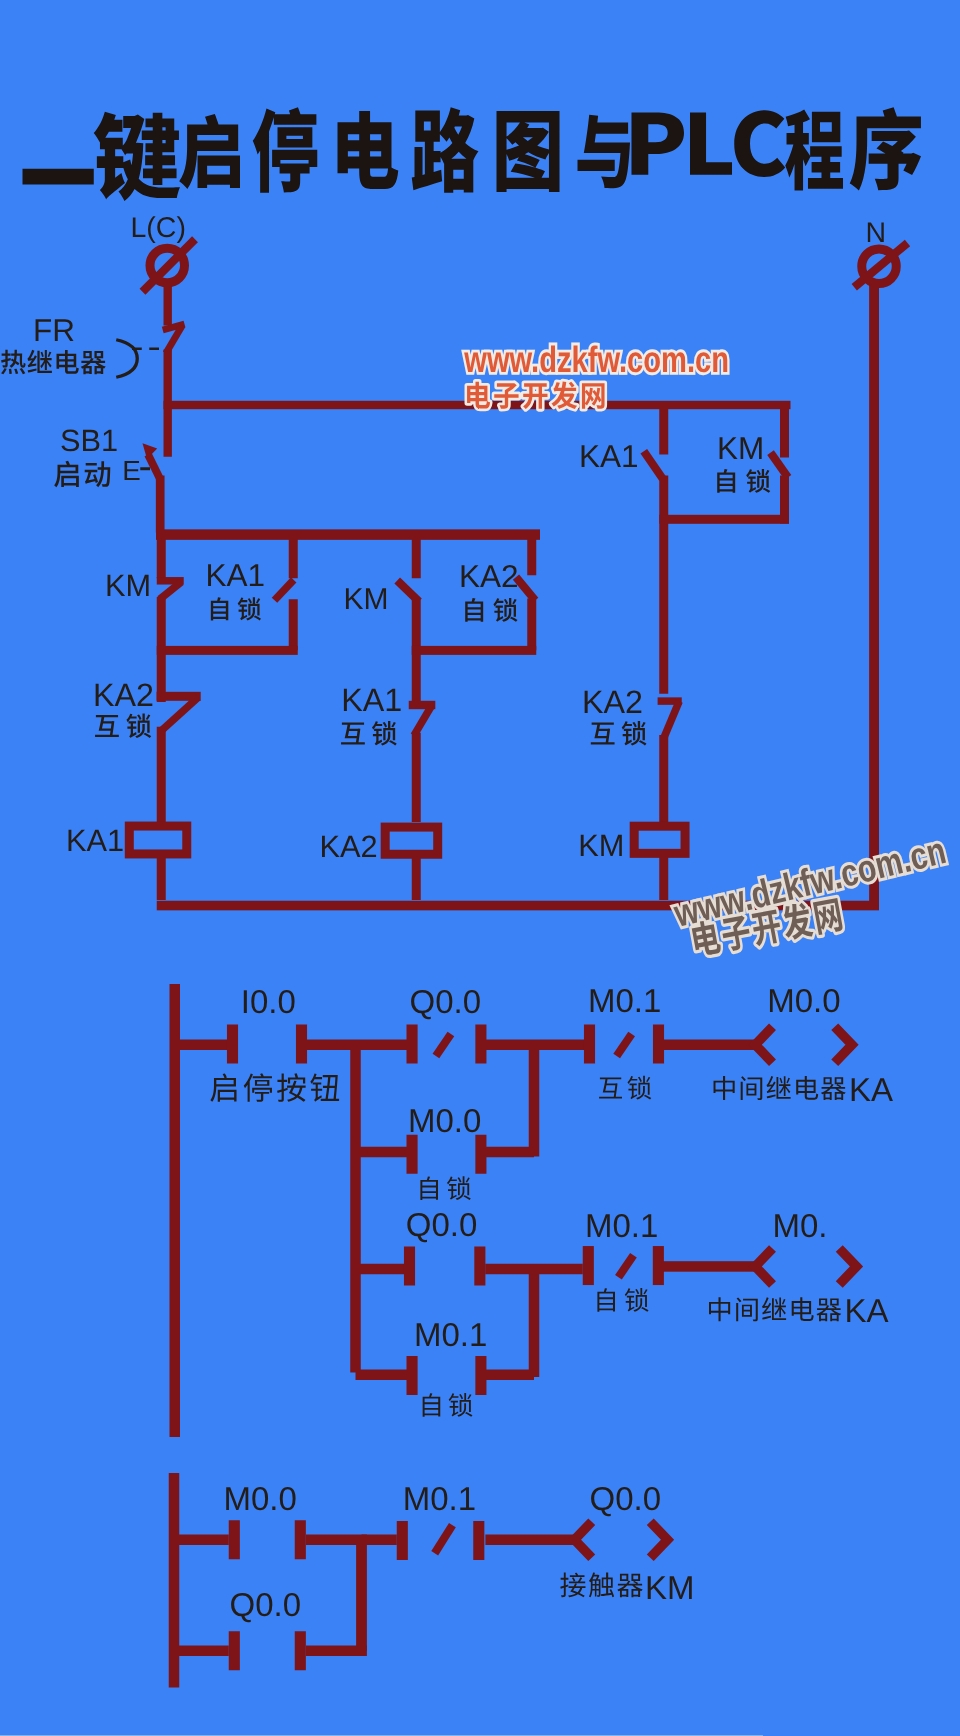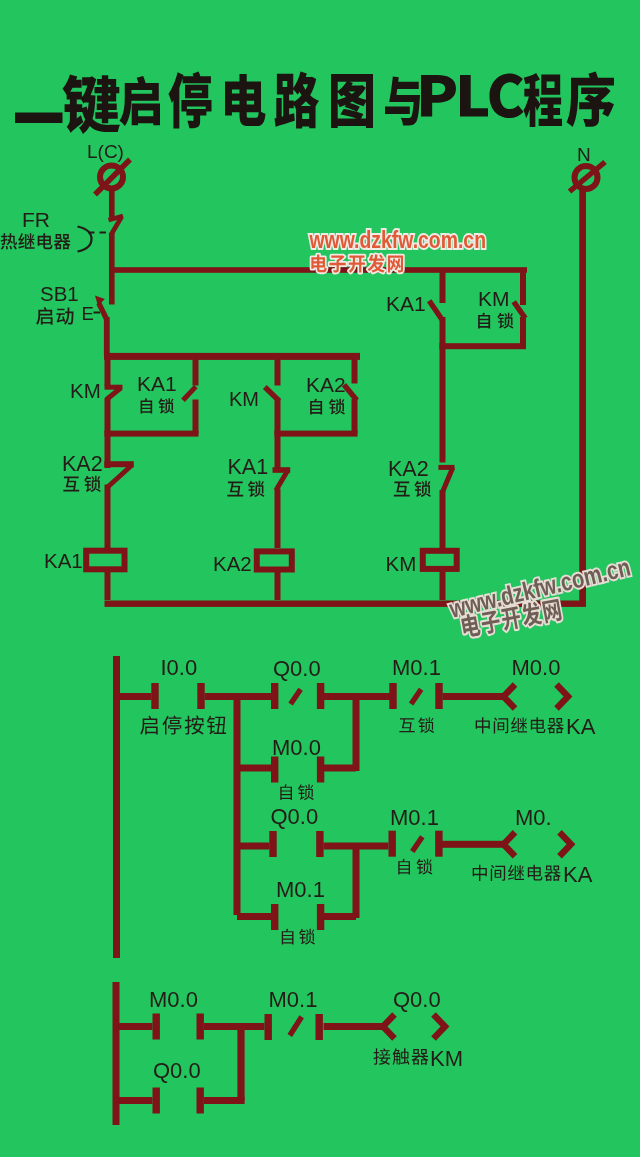--- a/index.html
+++ b/index.html
@@ -1,15 +1,15 @@
 <!DOCTYPE html>
 <html><head><meta charset="utf-8">
 <style>
 html,body{margin:0;padding:0;}
-#page{position:relative;width:640px;height:1157px;background:#22c55e;overflow:hidden;}
+#page{position:relative;width:640px;height:1157px;background:#3b82f6;overflow:hidden;}
 svg{position:absolute;left:0;top:0;}
 </style></head>
 <body>
 <div id="page">
 <svg width="640" height="1157" viewBox="0 0 640 1157">
 <path d="M35 -469V-310H967V-469Z" transform="translate(13.22,143.47) scale(0.05097,0.06604)" fill="#1c1410"></path>
 <path d="M343 -814V-682H432C411 -618 388 -565 379 -546C369 -526 353 -506 338 -492V-577H141C155 -598 169 -620 182 -643H334V-773H242L260 -825L136 -859C111 -771 66 -685 11 -629C32 -605 64 -555 81 -525V-453H136V-377H46V-248H136V-123C136 -72 103 -27 80 -9C102 13 139 64 151 92C168 68 200 41 363 -85C349 -110 331 -161 323 -195L252 -142V-248H344V-252C359 -204 376 -162 395 -127C369 -67 335 -22 290 6C313 31 341 77 357 109C404 74 442 31 471 -22C550 53 650 76 771 76H947C953 43 968 -12 983 -40C939 -38 815 -38 779 -38C676 -39 585 -59 518 -133C548 -233 564 -359 569 -517L500 -522L486 -521C521 -598 556 -690 581 -780L508 -829L471 -814ZM366 -384C366 -390 372 -398 382 -405H454C450 -360 445 -318 438 -279C432 -298 426 -318 421 -340L344 -312V-377H252V-453H324C340 -430 359 -401 366 -384ZM594 -787V-691H676V-656H552V-553H676V-516H594V-421H676V-386H590V-280H676V-244H566V-138H676V-64H784V-138H944V-244H784V-280H927V-386H784V-421H918V-553H971V-656H918V-787H784V-847H676V-787ZM784 -553H821V-516H784ZM784 -656V-691H821V-656Z" transform="translate(61.85,127.30) scale(0.05916,0.06147)" fill="#1c1410"></path>
 <path d="M296 -329V85H438V45H778V85H927V-329ZM438 -86V-196H778V-86ZM407 -822C419 -792 434 -755 445 -722H141V-455C141 -317 133 -127 24 0C57 17 120 71 144 99C252 -25 283 -226 290 -384H900V-722H608C594 -761 573 -815 552 -857ZM291 -588H753V-518H291Z" transform="translate(118.42,120.82) scale(0.04485,0.05230)" fill="#1c1410"></path>
 <path d="M515 -546H761V-509H515ZM383 -640V-414H901V-640ZM219 -851C174 -713 96 -576 15 -488C38 -452 75 -371 88 -335L125 -380V94H257V-593C284 -645 308 -699 329 -752V-668H961V-786H724C714 -811 700 -841 687 -865L553 -829L571 -786H342L350 -808ZM303 -387V-194H414V-123H573V-47C573 -36 568 -33 553 -33C538 -33 476 -33 437 -35C454 1 472 52 478 91C552 91 611 91 659 73C707 55 720 21 720 -42V-123H860V-194H974V-387ZM426 -235V-274H845V-235Z" transform="translate(167.83,122.91) scale(0.04484,0.05944)" fill="#1c1410"></path>
 <path d="M416 -365V-301H252V-365ZM573 -365H734V-301H573ZM416 -498H252V-569H416ZM573 -498V-569H734V-498ZM102 -711V-103H252V-159H416V-135C416 39 459 87 612 87C645 87 750 87 786 87C917 87 962 26 981 -135C952 -142 915 -155 883 -171V-711H573V-847H416V-711ZM833 -159C825 -80 812 -60 769 -60C748 -60 655 -60 631 -60C578 -60 573 -68 573 -134V-159Z" transform="translate(220.30,121.16) scale(0.04608,0.05567)" fill="#1c1410"></path>

